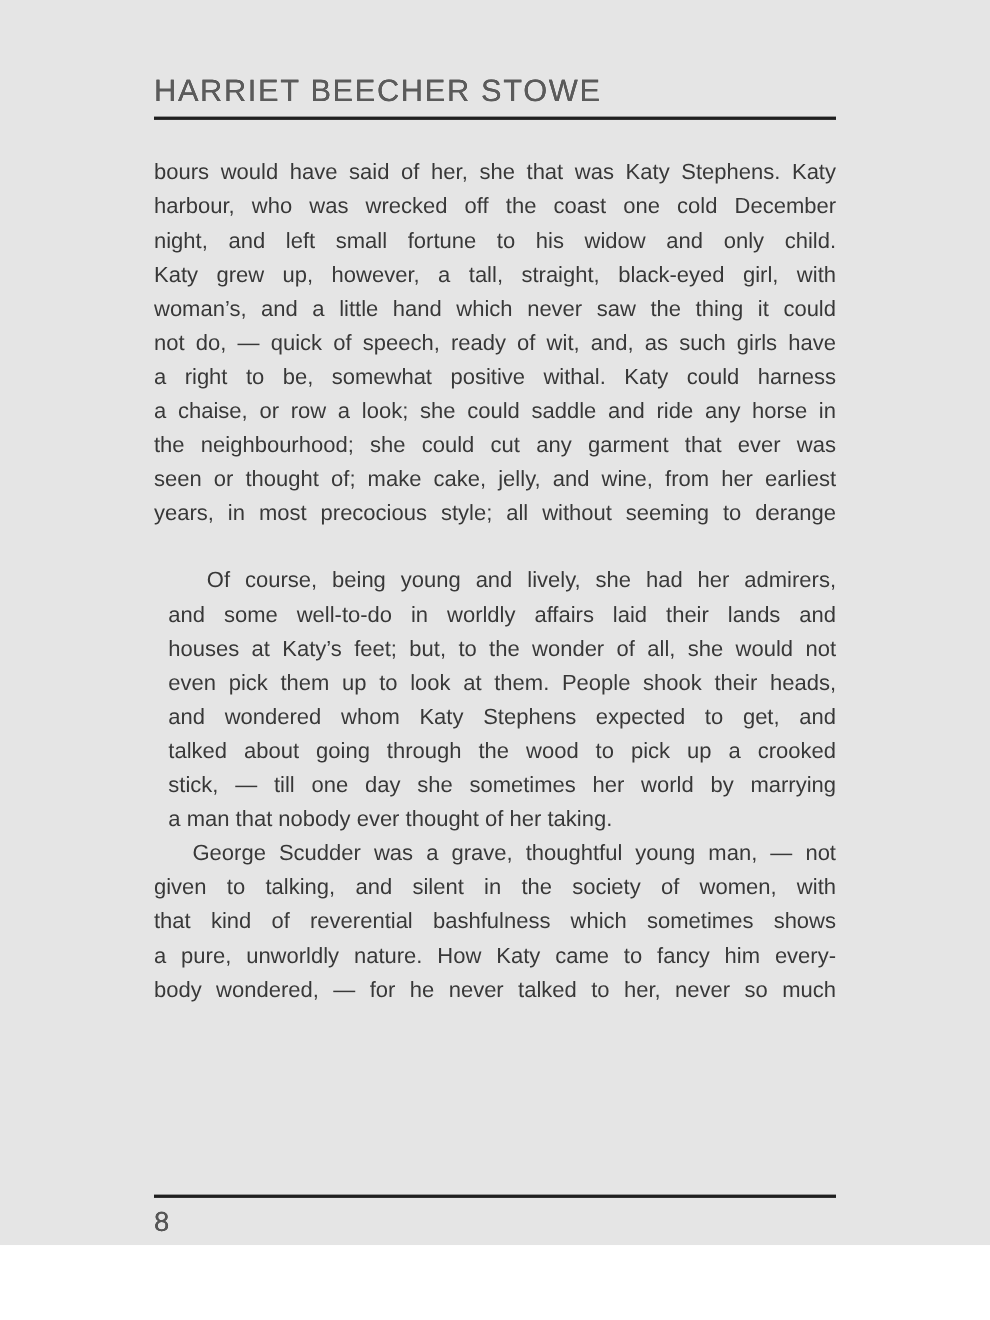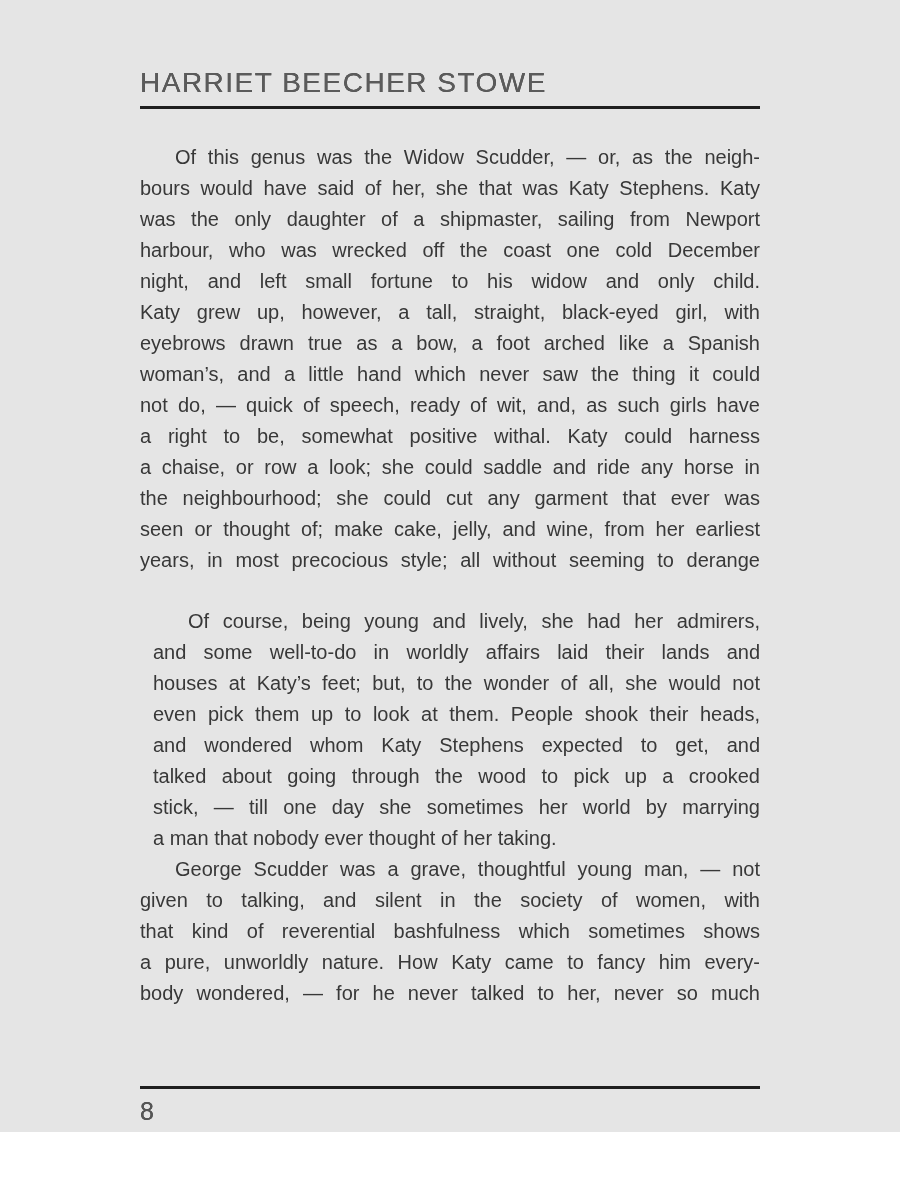--- a/index.html
+++ b/index.html
@@ -77,27 +77,24 @@
 
 <div class="page">
 
   <div class="header">
     <div class="author">HARRIET BEECHER STOWE</div>
     <div class="rule"></div>
   </div>
 
   <div class="text-body">
       <div class="para">
-        <div class="line indent">Of this genus was the Widow Scudder, — or, as the neigh-</div>
         <div class="line">bours would have said of her, she that was Katy Stephens. Katy</div>
-        <div class="line">was the only daughter of a shipmaster, sailing from Newport</div>
         <div class="line">harbour, who was wrecked off the coast one cold December</div>
         <div class="line">night, and left small fortune to his widow and only child.</div>
         <div class="line">Katy grew up, however, a tall, straight, black-eyed girl, with</div>
-        <div class="line">eyebrows drawn true as a bow, a foot arched like a Spanish</div>
         <div class="line">woman’s, and a little hand which never saw the thing it could</div>
         <div class="line">not do, — quick of speech, ready of wit, and, as such girls have</div>
         <div class="line">a right to be, somewhat positive withal. Katy could harness</div>
         <div class="line">a chaise, or row a look; she could saddle and ride any horse in</div>
         <div class="line">the neighbourhood; she could cut any garment that ever was</div>
         <div class="line">seen or thought of; make cake, jelly, and wine, from her earliest</div>
         <div class="line">years, in most precocious style; all without seeming to derange</div>
       </div>
       <div class="para space-before">
         <div class="line indent">Of course, being young and lively, she had her admirers,</div>

